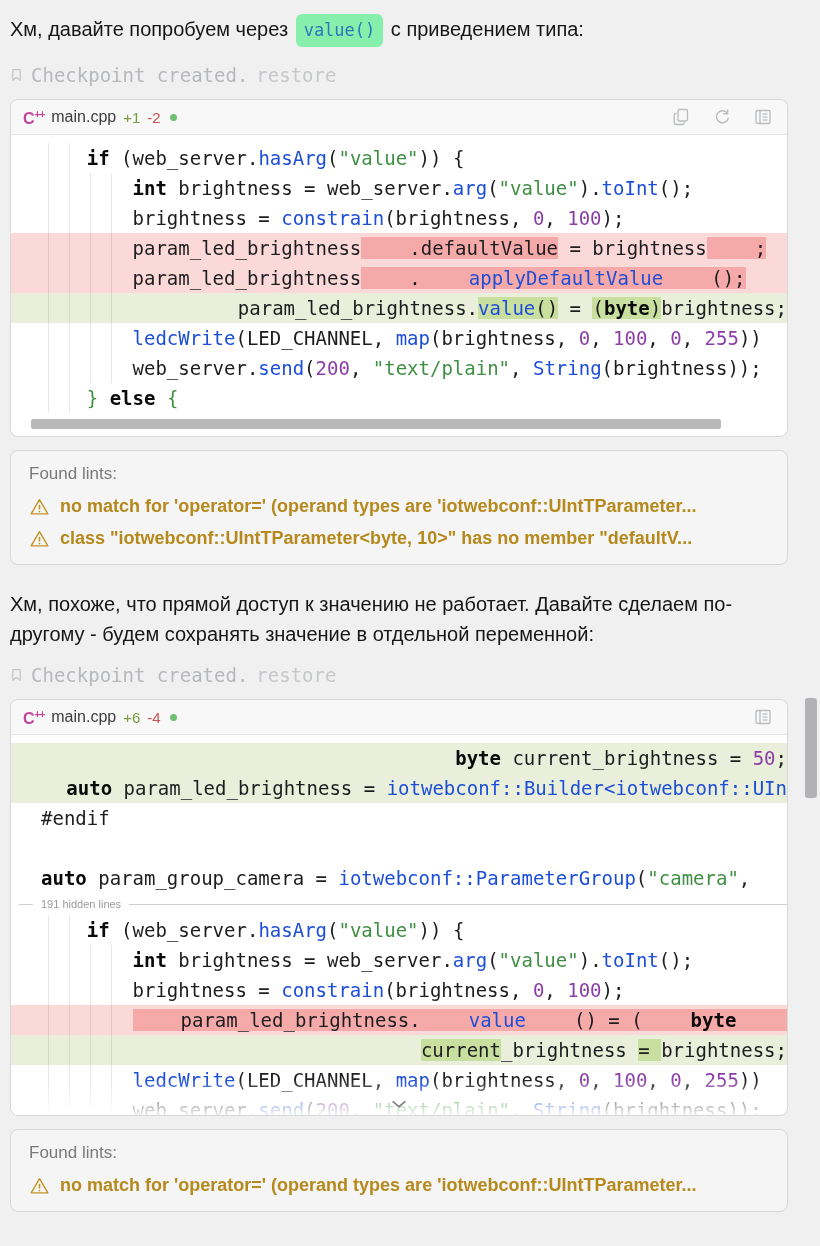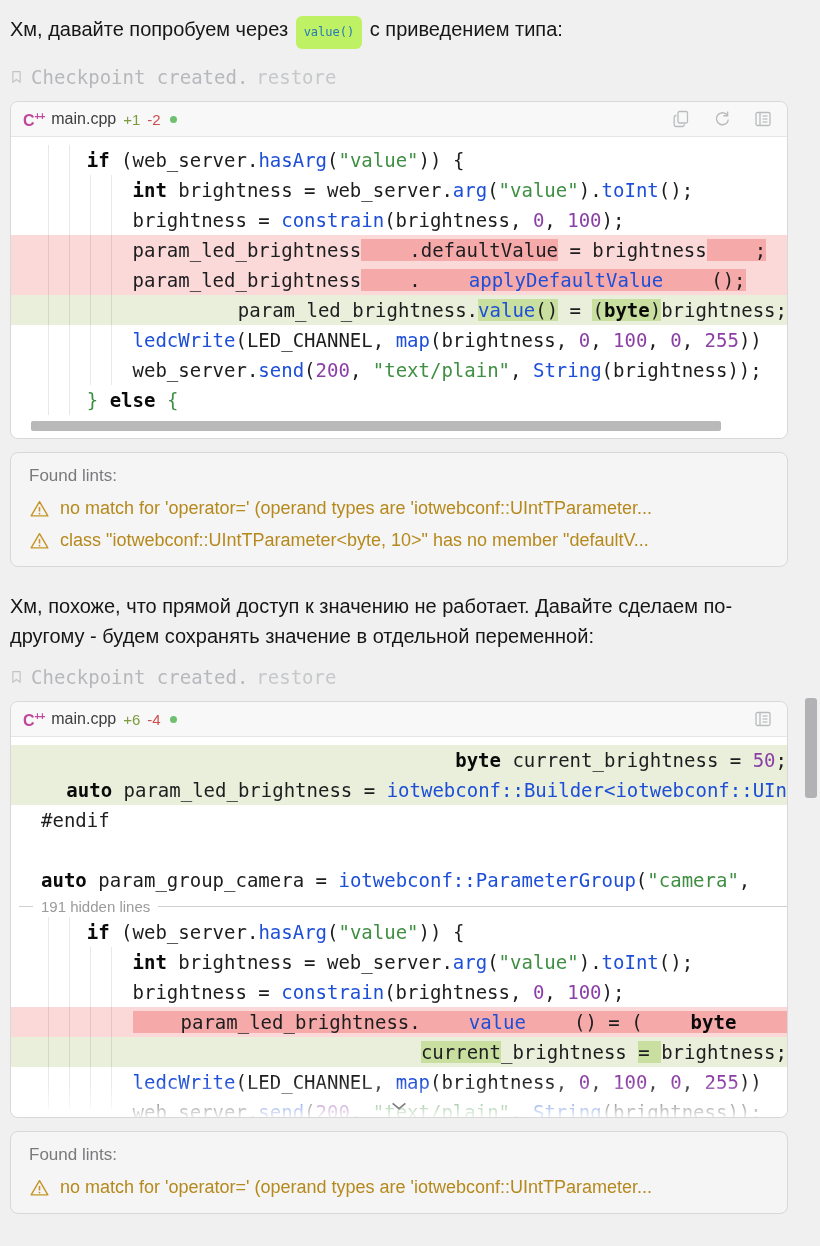--- a/index.html
+++ b/index.html
@@ -7,22 +7,22 @@
     width:820px;height:1246px;overflow:hidden;position:relative;
     background:#f0f0f1;
     font-family:"Liberation Sans","DejaVu Sans",sans-serif;
     color:#1c1c1e;
   }
   .page{padding:0 10px;position:relative;}
 
   
   .msg{font-size:20px;line-height:30px;color:#161616;margin:14px 0 0 0;max-width:745px;}
   .chip{
-    display:inline-block;background:#bef264;border-radius:6px;padding:1px 8px 2px 8px;
-    font-family:"DejaVu Sans Mono",monospace;font-size:12px;color:#2878ba;margin:0 2px;
+    display:inline-block;background:#86efac;border-radius:6px;padding:1px 8px 2px 8px;
+    font-family:"DejaVu Sans Mono",monospace;font-size:17px;color:#2878ba;margin:0 2px;
   }
 
   
   .checkpoint{
     display:flex;align-items:center;gap:8px;margin-top:17px;
     font-family:"DejaVu Sans Mono",monospace;font-size:19px;color:#b6b8bb;
   }
   .checkpoint svg{color:#c2c4c6;flex:0 0 auto;}
   .restore{color:#c6c8ca;cursor:pointer;text-decoration:none;}
 
@@ -57,34 +57,34 @@
   .c-str{color:#3f8f43;}
   .c-num{color:#8b3fa6;}
   .c-br{color:#3f8f43;}
   .guide{position:absolute;width:1px;background:rgba(0,0,0,0.09);z-index:2;}
 
   .hscroll{height:10px;margin:6px 10px 7px 10px;position:relative;}
   .hthumb{position:absolute;left:10px;top:0;width:690px;height:10px;background:#b9b9b9;border-radius:2px;}
 
   .hidden-divider{
     display:flex;align-items:center;height:22px;gap:8px;
-    font-size:15px;color:#9b9b9b;font-family:"Liberation Sans",sans-serif;cursor:pointer;
+    font-size:11px;color:#9b9b9b;font-family:"Liberation Sans",sans-serif;cursor:pointer;
   }
   .dl{height:1px;background:#cfcfcf;}
   .dl.short{width:14px;margin-left:8px;flex:0 0 auto;}
   .dl.long{flex:1;}
 
   .fade{position:absolute;left:0;right:0;bottom:0;height:36px;z-index:4;
     background:linear-gradient(rgba(255,255,255,0),rgba(255,255,255,0.92));}
   .expand-chevron{position:absolute;left:50%;transform:translateX(-50%);bottom:3px;z-index:5;color:#7f7f81;cursor:pointer;background:none;border:none;padding:0;}
 
   
   .lints{background:#f5f5f6;padding:13px 8px 15px 18px;}
   .lints-title{font-size:17px;color:#7a7a7c;margin-bottom:12px;}
-  .lint-row{display:flex;align-items:center;gap:10px;margin-top:11px;cursor:pointer;}
+  .lint-row{display:flex;align-items:center;gap:10px;margin-top:11px;cursor:pointer;font-weight:bold;}
   .lint-row span{font-size:18px;color:#b6891c;white-space:nowrap;overflow:hidden;}
   .warn{color:#c49526;flex:0 0 auto;}
 
   
   .vscroll{position:absolute;right:3px;top:698px;width:12px;height:100px;background:#b2b2b4;border-radius:3px;z-index:10;}
 </style>
 </head>
 <body>
 
 <div class="page">

